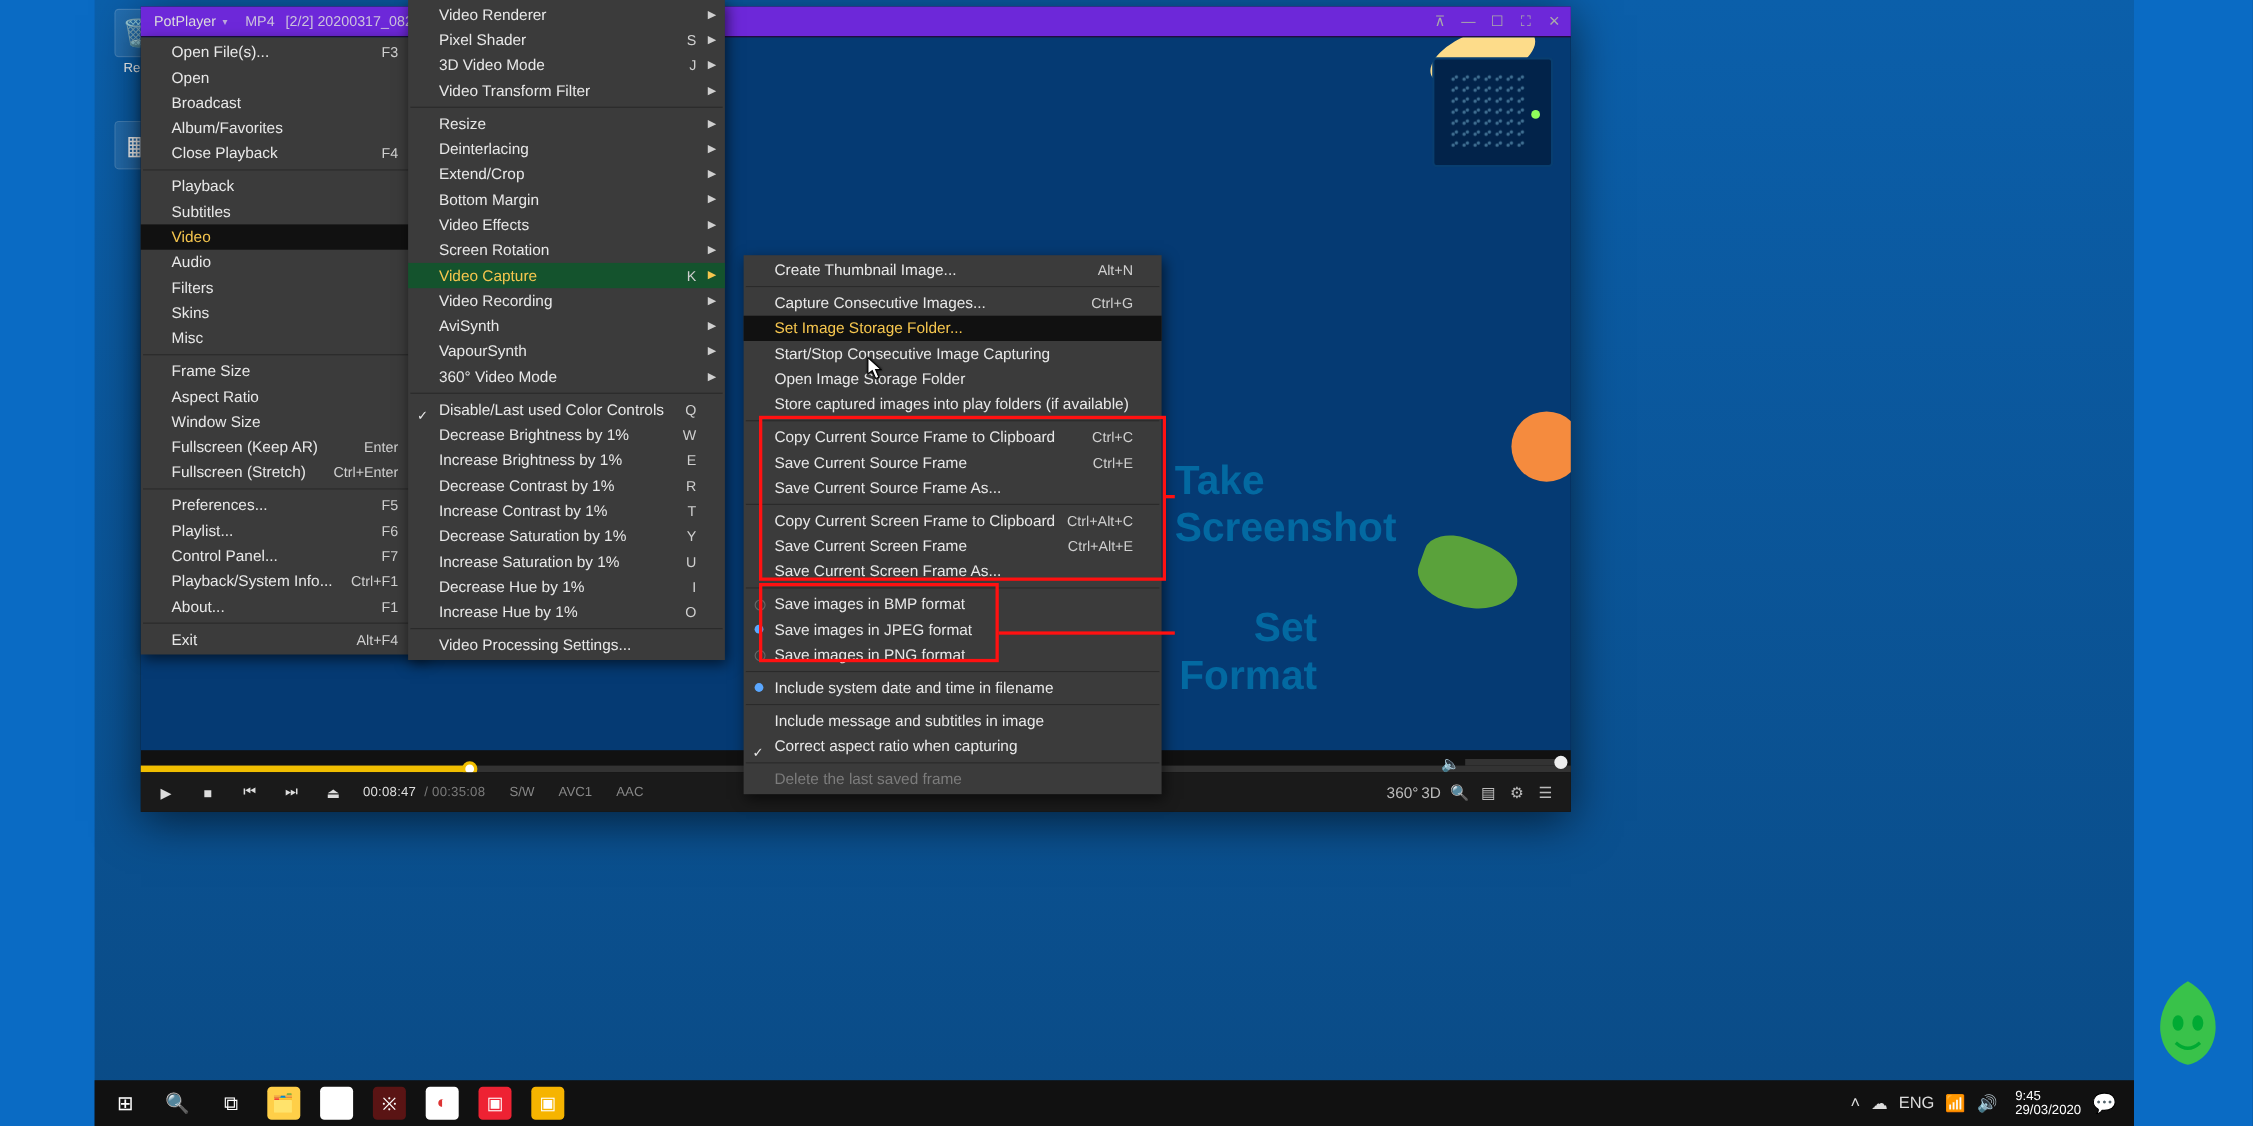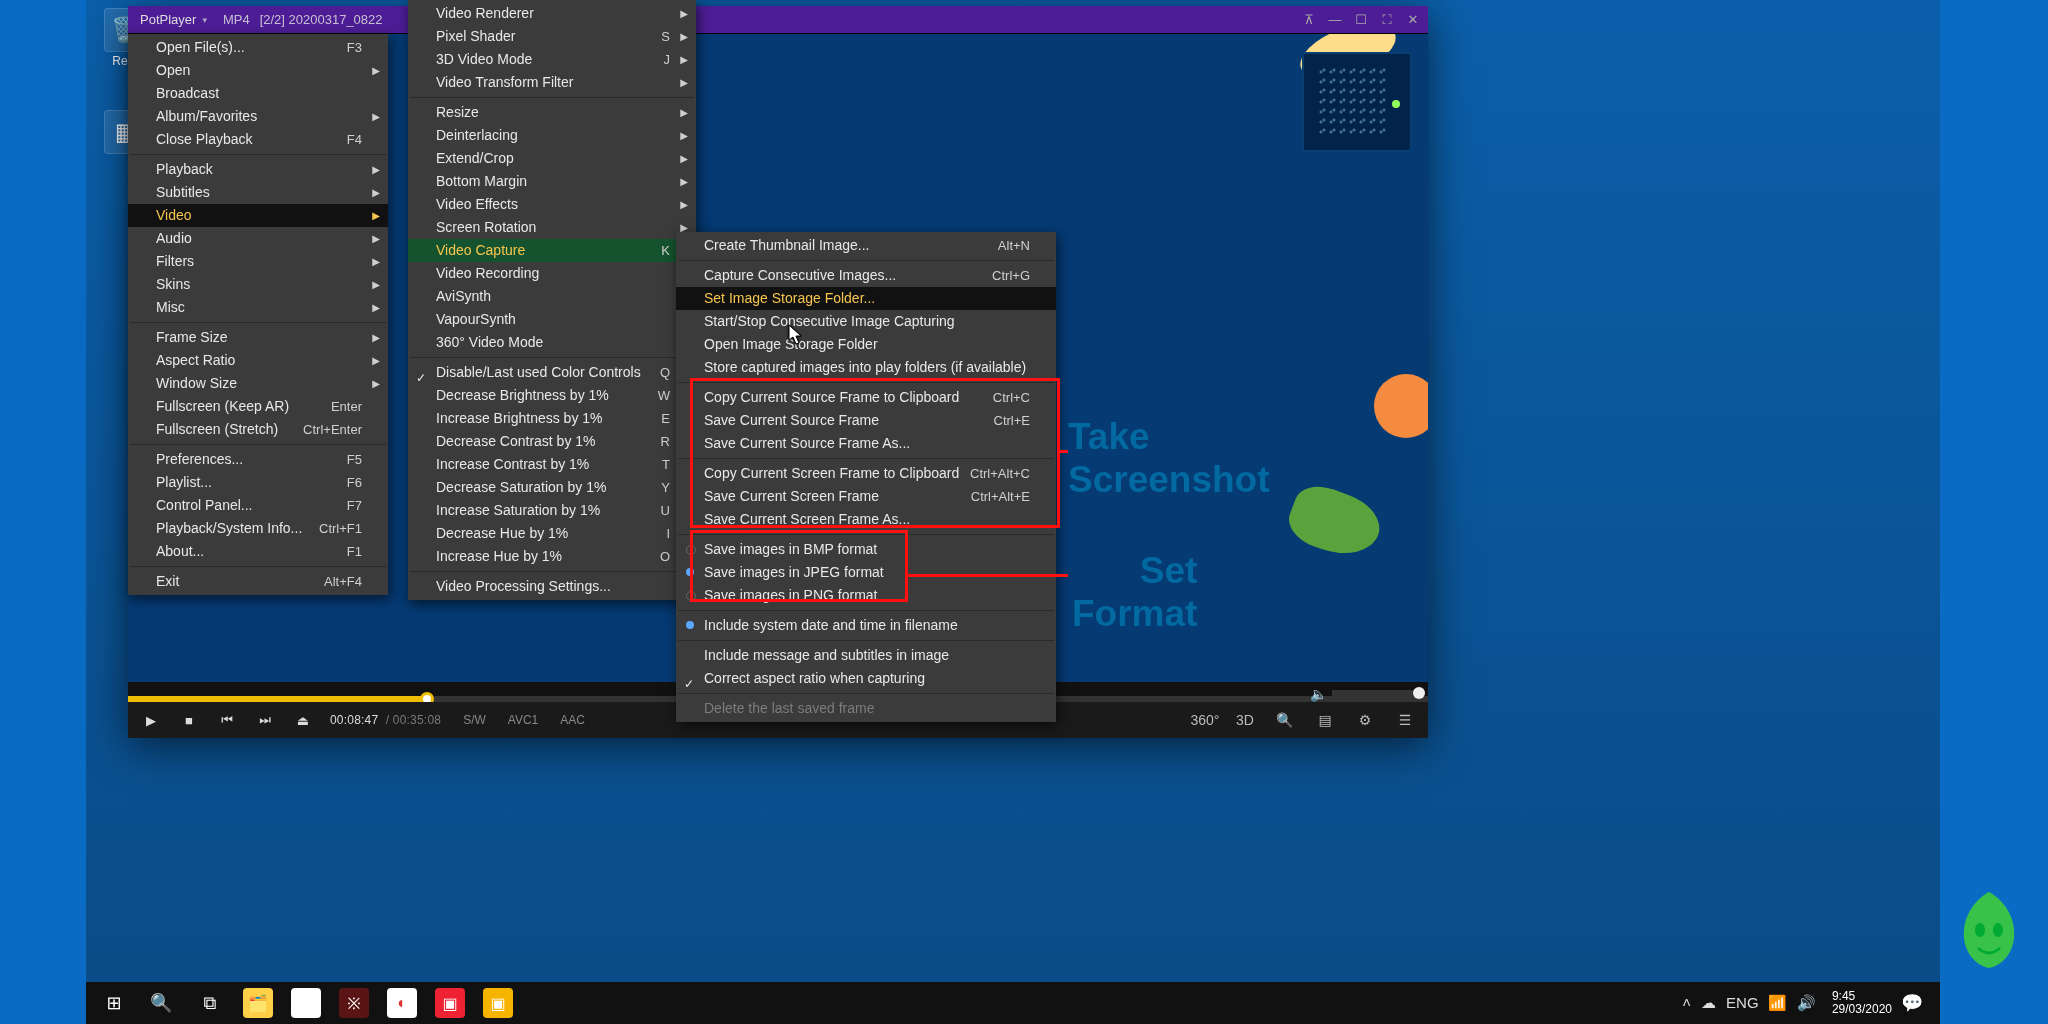--- a/index.html
+++ b/index.html
@@ -7,21 +7,21 @@
 
 
 .desktop { position: absolute; inset: 0; background: linear-gradient(180deg,#0b5faa 0%,#0a4b86 100%); }
 .desktop-left-strip { position:absolute; left:0; top:0; width:86px; height:100%; background:#0a6bc4; }
 .desktop-right-strip { position:absolute; right:0; top:0; width:108px; height:100%; background:#0a6bc4; }
 .desktop-icon { position:absolute; width:64px; text-align:center; color:#fff; font-size:12px; }
 .desktop-icon .glyph { width:44px; height:44px; margin:0 auto 2px; background:rgba(255,255,255,.1); border:1px solid rgba(255,255,255,.15); border-radius:4px; display:flex; align-items:center; justify-content:center; font-size:24px; }
 
 
 .player { position:absolute; left:128px; top:6px; width:1300px; height:732px; background:#111; box-shadow:0 8px 40px rgba(0,0,0,.6); }
-.titlebar { height:28px; display:flex; align-items:center; padding:0 2px 0 6px; background:#4c1d95; color:#ddd; font-size:13px; border-bottom:1px solid #000; }
+.titlebar { height:28px; display:flex; align-items:center; padding:0 2px 0 6px; background:#6d28d9; color:#ddd; font-size:13px; border-bottom:1px solid #000; }
 .titlebar .app-btn { display:flex; align-items:center; gap:6px; padding:1px 6px; border-radius:3px; }
 .titlebar .app-btn .chev { font-size:9px; opacity:.7; }
 .titlebar .tok { margin-left:10px; opacity:.85; }
 .titlebar .spacer { flex:1; }
 .titlebar .win-ctl { width:26px; height:26px; display:flex; align-items:center; justify-content:center; color:#aaa; }
 .video-area { position:absolute; left:0; top:28px; right:0; bottom:56px; background:#053a73; overflow:hidden; }
 .video-area .blob { position:absolute; border-radius:50%; }
 .blob.b1 { right:30px; top:-6px; width:100px; height:46px; background:#fddc8a; transform:rotate(-20deg);}
 .blob.b2 { right:-10px; top:340px; width:64px; height:64px; background:#f58b3e; }
 .blob.b3 { right:48px; bottom:130px; width:90px; height:60px; background:#5aa23b; transform:rotate(20deg); border-radius:40% 50% 60% 40%; }
@@ -31,21 +31,21 @@
 
 .seekbar { position:absolute; left:0; right:0; bottom:36px; height:6px; background:#333; }
 .seekbar .fill { position:absolute; left:0; top:0; height:100%; width:23%; background:#f0be00; }
 .seekbar .thumb { position:absolute; left:23%; top:-4px; width:14px; height:14px; margin-left:-7px; background:#fff; border:3px solid #f0be00; border-radius:50%; }
 
 .controls { position:absolute; left:0; right:0; bottom:0; height:36px; background:#1a1a1a; display:flex; align-items:center; padding:0 12px; gap:16px; color:#ddd; font-size:12px; }
 .controls .btn { width:22px; height:22px; display:flex; align-items:center; justify-content:center; color:#ddd; font-size:13px; }
 .controls .time { font-family:Consolas,monospace; letter-spacing:.2px; }
 .controls .time .dur { color:#7a7a7a; }
 .controls .tag { color:#888; margin-left:6px; }
-.controls .right { margin-left:auto; display:flex; align-items:center; gap:18px; }
+.controls .right { margin-left:auto; display:flex; align-items:center; gap:4px; }
 .controls .ricon { width:22px; height:22px; display:flex; align-items:center; justify-content:center; color:#bbb; font-size:14px; }
 .controls .ricon.gold { color:#e5b400; }
 
 
 .menu { position:absolute; background:#3b3b3b; color:#e8e8e8; font-size:14px; padding:2px 0; box-shadow:2px 4px 12px rgba(0,0,0,.6); min-width:250px; }
 .menu .item { position:relative; height:23px; line-height:23px; padding:0 16px 0 28px; white-space:nowrap; cursor:default; }
 .menu .item.sel, .menu .item.hover { background:#111; color:#f6c64e; }
 .menu .item.selarrow { background:#14532d; }
 .menu .item.selarrow .label { color:#f6c64e; }
 .menu .item.dis { color:#7c7c7c; }
@@ -53,21 +53,21 @@
 .menu .item .sc { position:absolute; right:26px; top:0; color:#cfcfcf; font-size:13px; }
 .menu .item .arw { position:absolute; right:8px; top:0; font-size:10px; color:#cfcfcf; }
 .menu .item.sel .arw, .menu .item.selarrow .arw { color:#f6c64e; }
 .menu .sep { height:1px; margin:3px 2px; background:#2a2a2a; }
 .menu .item .chk { position:absolute; left:8px; top:5px; width:12px; height:12px; }
 .menu .item .chk.tick::before { content:"✓"; font-size:12px; color:#e8e8e8; }
 .menu .item .chk.radio-on::before { content:""; display:block; width:8px; height:8px; border-radius:50%; background:#5aa7ff; margin:2px; }
 .menu .item .chk.radio-off::before { content:""; display:block; width:8px; height:8px; border-radius:50%; border:1px solid #666; margin:2px; }
 
 #menu1 { left:128px; top:34px; width:260px; }
-#menu2 { left:408px; top:0;  width:288px; }
+#menu2 { left:371px; top:0;  width:288px; }
 #menu3 { left:676px; top:232px; width:380px; }
 
 
 .ann-box { position:absolute; border:3px solid #f11; pointer-events:none; }
 .ann-text { position:absolute; color:#0369a1; font-weight:700; font-size:37px; line-height:1.15; text-align:left; pointer-events:none; }
 .ann-line { position:absolute; height:3px; background:#f11; pointer-events:none; }
 
 
 .vol { position:absolute; right:6px; bottom:42px; width:90px; height:6px; }
 .vol .track { position:absolute; inset:0; background:#333; }

